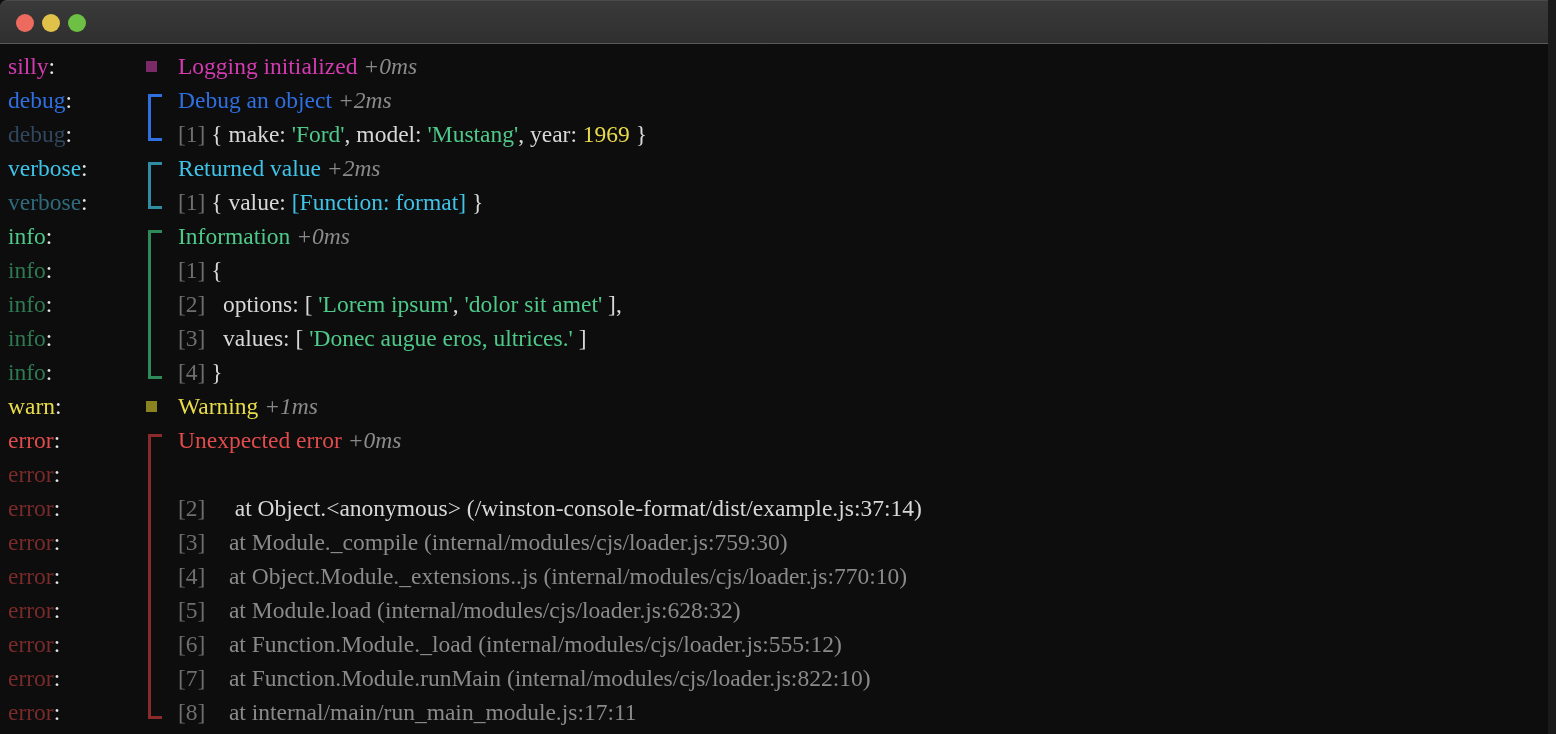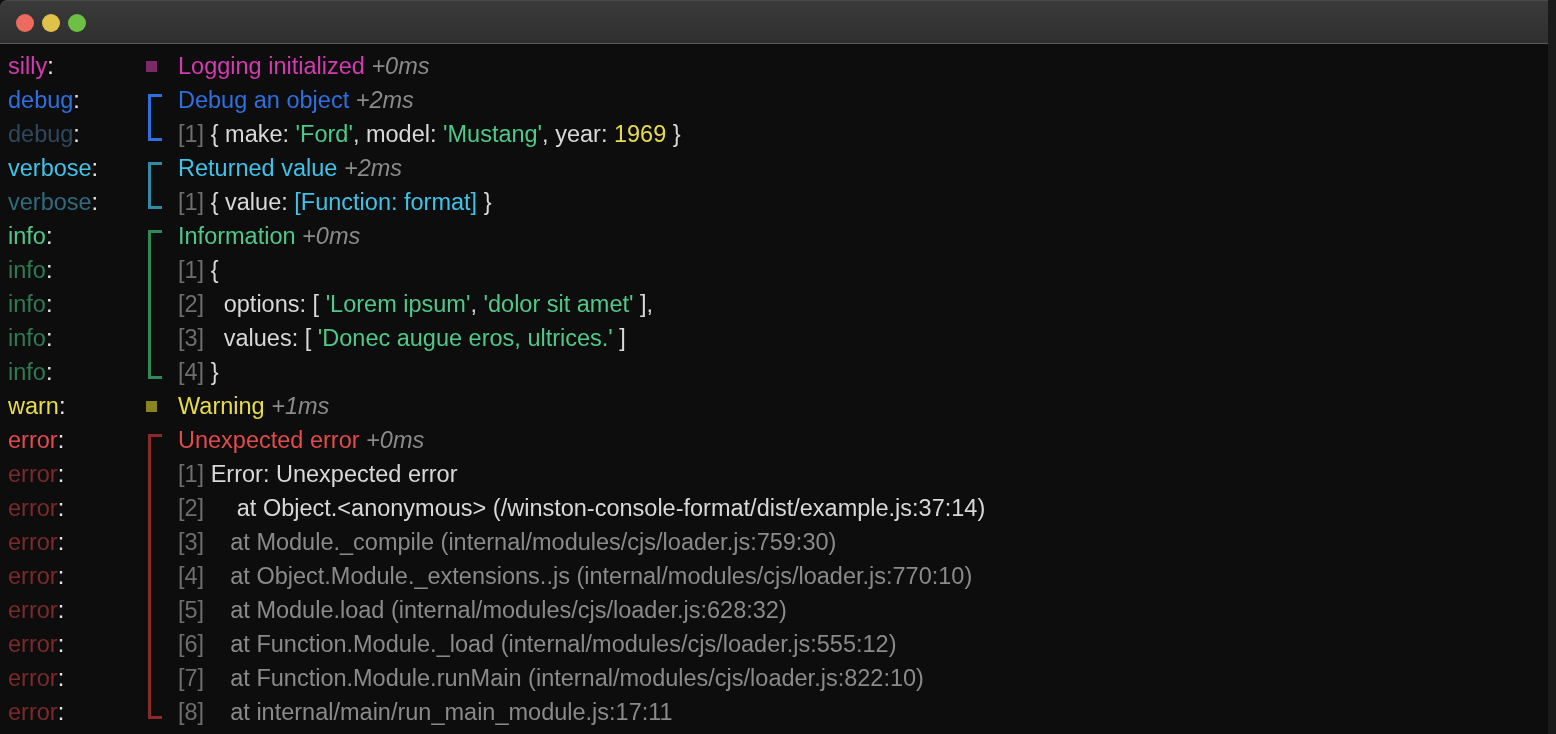--- a/index.html
+++ b/index.html
@@ -5,21 +5,21 @@
   html, body {
     margin: 0;
     padding: 0;
     background: #1a1a1a;
   }
   #window {
     position: relative;
     width: 1548px;
     height: 734px;
     overflow: hidden;
-    font-family: Liberation Sans, sans-serif;
+    font-family: Liberation Serif, serif;
     background: #0d0d0d;
   }
   .titlebar {
     position: absolute;
     top: 0; left: 0;
     width: 1556px;
     height: 44px;
     background: linear-gradient(#3a3a3a, #2f2f2f);
     border-bottom: 1px solid #5a5a5a;
     border-top: 1px solid #4a4a4a;
@@ -120,21 +120,21 @@
         <div class="line"><span class="level"><span style="color: rgb(49, 71, 94);">debug</span><span class="colon">:</span></span><span class="gutter"><span class="br" style="background: rgb(47, 111, 224); top: 0px; bottom: 10px;"></span><span class="br-bot" style="background: rgb(47, 111, 224);"></span></span><span class="msg"><span style="color: rgb(110, 110, 110);">[1] </span><span style="color: rgb(216, 216, 216);">{ make: </span><span style="color: rgb(79, 201, 138);">'Ford'</span><span style="color: rgb(216, 216, 216);">, model: </span><span style="color: rgb(79, 201, 138);">'Mustang'</span><span style="color: rgb(216, 216, 216);">, year: </span><span style="color: rgb(232, 220, 74);">1969</span><span style="color: rgb(216, 216, 216);"> }</span></span></div>
         <div class="line"><span class="level"><span style="color: rgb(63, 195, 232);">verbose</span><span class="colon">:</span></span><span class="gutter"><span class="br" style="background: rgb(47, 140, 163); top: 11px; bottom: 0px;"></span><span class="br-top" style="background: rgb(47, 140, 163);"></span></span><span class="msg"><span style="color: rgb(63, 195, 232);">Returned value</span><span style="color: rgb(216, 216, 216);"> </span><span style="color: rgb(138, 138, 138); font-style: italic;">+2ms</span></span></div>
         <div class="line"><span class="level"><span style="color: rgb(47, 107, 125);">verbose</span><span class="colon">:</span></span><span class="gutter"><span class="br" style="background: rgb(47, 140, 163); top: 0px; bottom: 10px;"></span><span class="br-bot" style="background: rgb(47, 140, 163);"></span></span><span class="msg"><span style="color: rgb(110, 110, 110);">[1] </span><span style="color: rgb(216, 216, 216);">{ value: </span><span style="color: rgb(63, 195, 232);">[Function: format]</span><span style="color: rgb(216, 216, 216);"> }</span></span></div>
         <div class="line"><span class="level"><span style="color: rgb(79, 201, 138);">info</span><span class="colon">:</span></span><span class="gutter"><span class="br" style="background: rgb(47, 138, 90); top: 11px; bottom: 0px;"></span><span class="br-top" style="background: rgb(47, 138, 90);"></span></span><span class="msg"><span style="color: rgb(79, 201, 138);">Information</span><span style="color: rgb(216, 216, 216);"> </span><span style="color: rgb(138, 138, 138); font-style: italic;">+0ms</span></span></div>
         <div class="line"><span class="level"><span style="color: rgb(47, 122, 82);">info</span><span class="colon">:</span></span><span class="gutter"><span class="br" style="background: rgb(47, 138, 90); top: 0px; bottom: 0px;"></span></span><span class="msg"><span style="color: rgb(110, 110, 110);">[1] </span><span style="color: rgb(216, 216, 216);">{</span></span></div>
         <div class="line"><span class="level"><span style="color: rgb(47, 122, 82);">info</span><span class="colon">:</span></span><span class="gutter"><span class="br" style="background: rgb(47, 138, 90); top: 0px; bottom: 0px;"></span></span><span class="msg"><span style="color: rgb(110, 110, 110);">[2] </span><span style="color: rgb(216, 216, 216);">  options: [ </span><span style="color: rgb(79, 201, 138);">'Lorem ipsum'</span><span style="color: rgb(216, 216, 216);">, </span><span style="color: rgb(79, 201, 138);">'dolor sit amet'</span><span style="color: rgb(216, 216, 216);"> ],</span></span></div>
         <div class="line"><span class="level"><span style="color: rgb(47, 122, 82);">info</span><span class="colon">:</span></span><span class="gutter"><span class="br" style="background: rgb(47, 138, 90); top: 0px; bottom: 0px;"></span></span><span class="msg"><span style="color: rgb(110, 110, 110);">[3] </span><span style="color: rgb(216, 216, 216);">  values: [ </span><span style="color: rgb(79, 201, 138);">'Donec augue eros, ultrices.'</span><span style="color: rgb(216, 216, 216);"> ]</span></span></div>
         <div class="line"><span class="level"><span style="color: rgb(47, 122, 82);">info</span><span class="colon">:</span></span><span class="gutter"><span class="br" style="background: rgb(47, 138, 90); top: 0px; bottom: 10px;"></span><span class="br-bot" style="background: rgb(47, 138, 90);"></span></span><span class="msg"><span style="color: rgb(110, 110, 110);">[4] </span><span style="color: rgb(216, 216, 216);">}</span></span></div>
         <div class="line"><span class="level"><span style="color: rgb(232, 220, 74);">warn</span><span class="colon">:</span></span><span class="gutter"><span class="sq" style="background: rgb(138, 132, 32);"></span></span><span class="msg"><span style="color: rgb(232, 220, 74);">Warning</span><span style="color: rgb(216, 216, 216);"> </span><span style="color: rgb(138, 138, 138); font-style: italic;">+1ms</span></span></div>
         <div class="line"><span class="level"><span style="color: rgb(224, 75, 75);">error</span><span class="colon">:</span></span><span class="gutter"><span class="br" style="background: rgb(138, 42, 42); top: 11px; bottom: 0px;"></span><span class="br-top" style="background: rgb(138, 42, 42);"></span></span><span class="msg"><span style="color: rgb(224, 75, 75);">Unexpected error</span><span style="color: rgb(216, 216, 216);"> </span><span style="color: rgb(138, 138, 138); font-style: italic;">+0ms</span></span></div>
-        <div class="line"><span class="level"><span style="color: rgb(122, 42, 42);">error</span><span class="colon">:</span></span><span class="gutter"><span class="br" style="background: rgb(138, 42, 42); top: 0px; bottom: 0px;"></span></span><span class="msg"><span style="color: rgb(110, 110, 110);">[1] </span><span style="color: rgb(216, 216, 216);">Error: Unexpected error</span></span></div>
+        <div class="line"><span class="level"><span style="color: rgb(122, 42, 42);">error</span><span class="colon">:</span></span><span class="gutter"><span class="br" style="background: rgb(138, 42, 42); top: 0px; bottom: 0px;"></span></span></div>
         <div class="line"><span class="level"><span style="color: rgb(122, 42, 42);">error</span><span class="colon">:</span></span><span class="gutter"><span class="br" style="background: rgb(138, 42, 42); top: 0px; bottom: 0px;"></span></span><span class="msg"><span style="color: rgb(110, 110, 110);">[2] </span><span style="color: rgb(216, 216, 216);">    at Object.&lt;anonymous&gt; (/winston-console-format/dist/example.js:37:14)</span></span></div>
         <div class="line"><span class="level"><span style="color: rgb(122, 42, 42);">error</span><span class="colon">:</span></span><span class="gutter"><span class="br" style="background: rgb(138, 42, 42); top: 0px; bottom: 0px;"></span></span><span class="msg"><span style="color: rgb(110, 110, 110);">[3] </span><span style="color: rgb(138, 138, 138);">   at Module._compile (internal/modules/cjs/loader.js:759:30)</span></span></div>
         <div class="line"><span class="level"><span style="color: rgb(122, 42, 42);">error</span><span class="colon">:</span></span><span class="gutter"><span class="br" style="background: rgb(138, 42, 42); top: 0px; bottom: 0px;"></span></span><span class="msg"><span style="color: rgb(110, 110, 110);">[4] </span><span style="color: rgb(138, 138, 138);">   at Object.Module._extensions..js (internal/modules/cjs/loader.js:770:10)</span></span></div>
         <div class="line"><span class="level"><span style="color: rgb(122, 42, 42);">error</span><span class="colon">:</span></span><span class="gutter"><span class="br" style="background: rgb(138, 42, 42); top: 0px; bottom: 0px;"></span></span><span class="msg"><span style="color: rgb(110, 110, 110);">[5] </span><span style="color: rgb(138, 138, 138);">   at Module.load (internal/modules/cjs/loader.js:628:32)</span></span></div>
         <div class="line"><span class="level"><span style="color: rgb(122, 42, 42);">error</span><span class="colon">:</span></span><span class="gutter"><span class="br" style="background: rgb(138, 42, 42); top: 0px; bottom: 0px;"></span></span><span class="msg"><span style="color: rgb(110, 110, 110);">[6] </span><span style="color: rgb(138, 138, 138);">   at Function.Module._load (internal/modules/cjs/loader.js:555:12)</span></span></div>
         <div class="line"><span class="level"><span style="color: rgb(122, 42, 42);">error</span><span class="colon">:</span></span><span class="gutter"><span class="br" style="background: rgb(138, 42, 42); top: 0px; bottom: 0px;"></span></span><span class="msg"><span style="color: rgb(110, 110, 110);">[7] </span><span style="color: rgb(138, 138, 138);">   at Function.Module.runMain (internal/modules/cjs/loader.js:822:10)</span></span></div>
         <div class="line"><span class="level"><span style="color: rgb(122, 42, 42);">error</span><span class="colon">:</span></span><span class="gutter"><span class="br" style="background: rgb(138, 42, 42); top: 0px; bottom: 10px;"></span><span class="br-bot" style="background: rgb(138, 42, 42);"></span></span><span class="msg"><span style="color: rgb(110, 110, 110);">[8] </span><span style="color: rgb(138, 138, 138);">   at internal/main/run_main_module.js:17:11</span></span></div>
       </div>
   </div>
 

